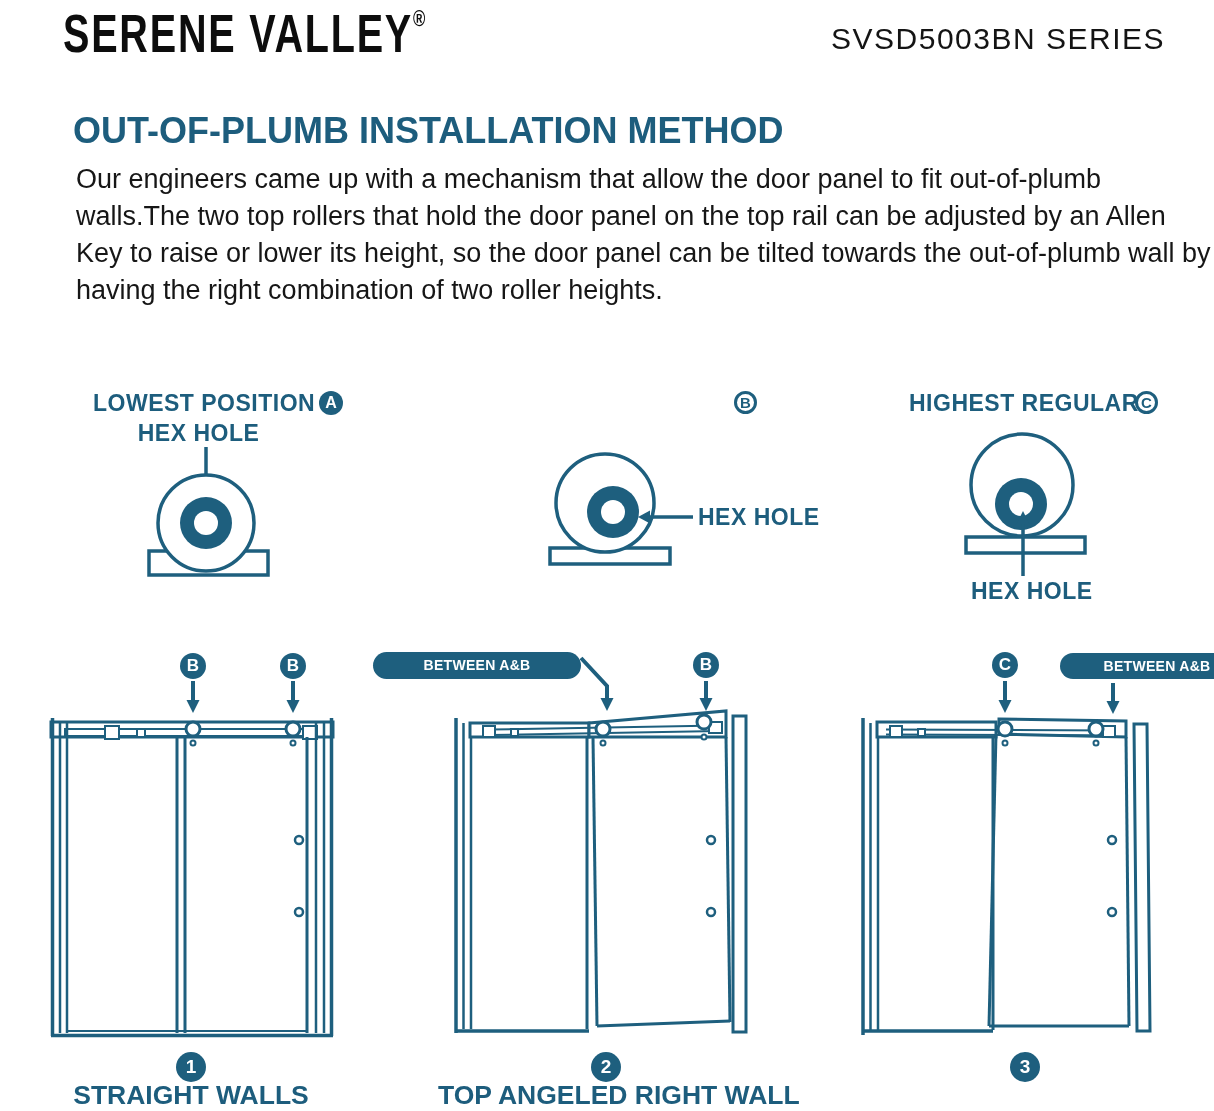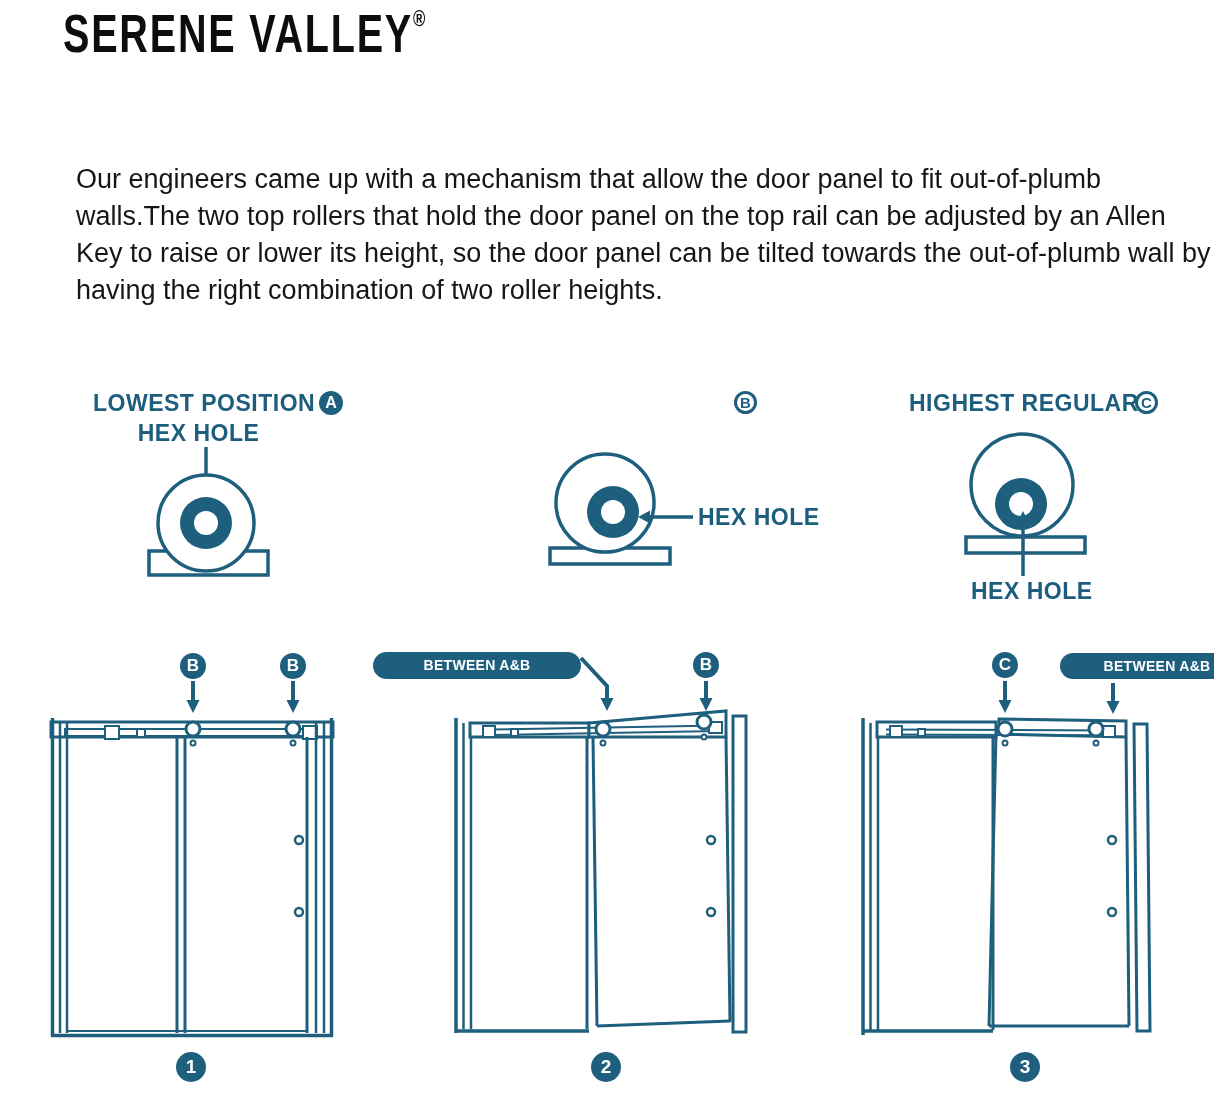--- a/index.html
+++ b/index.html
@@ -148,39 +148,43 @@
       <line x1="1083" y1="737" x2="1086" y2="1026" stroke-width="3"></line>
       <line x1="946" y1="1026" x2="1086" y2="1026" stroke-width="3"></line>
       <line x1="820" y1="1031" x2="950" y2="1031" stroke-width="3.5"></line>
       <polygon points="1091,724 1104,724 1107,1031 1094,1031" stroke-width="3" fill="#ffffff"></polygon>
       <circle cx="1069" cy="840" r="4" stroke-width="2.5" fill="#ffffff"></circle>
       <circle cx="1069" cy="912" r="4" stroke-width="2.5" fill="#ffffff"></circle>
     </g>
   </svg>
 
   <div class="abs logo"><span>SERENE VALLEY</span><span class="reg">®</span></div>
+  <div class="abs series">SVSD5003BN SERIES</div>
 
+  <div class="abs h1">OUT-OF-PLUMB INSTALLATION METHOD</div>
   <div class="abs intro">Our engineers came up with a mechanism that allow the door panel to fit out-of-plumb walls.The two top rollers that hold the door panel on the top rail can be adjusted by an Allen Key to raise or lower its height, so the door panel can be tilted towards the out-of-plumb wall by having the right combination of two roller heights.</div>
 
   <div class="abs tlabel" style="left:50px;top:390px;">LOWEST POSITION</div>
   <div class="abs badge filled b24" style="left:276px;top:391px;">A</div>
   <div class="abs tlabel center" style="left:93px;top:420px;width:125px;">HEX HOLE</div>
 
   <div class="abs badge ring r24" style="left:691px;top:391px;">B</div>
   <div class="abs tlabel" style="left:655px;top:504px;">HEX HOLE</div>
 
   <div class="abs tlabel" style="left:866px;top:390px;">HIGHEST REGULAR</div>
   <div class="abs badge ring r24" style="left:1092px;top:391px;">C</div>
   <div class="abs tlabel center" style="left:928px;top:578px;width:120px;">HEX HOLE</div>
 
   <div class="abs badge filled b26" style="left:137px;top:653px;">B</div>
   <div class="abs badge filled b26" style="left:237px;top:653px;">B</div>
   <div class="abs badge filled b30" style="left:133px;top:1052px;">1</div>
+  <div class="abs caption" style="left:28px;top:1080px;width:240px;">STRAIGHT WALLS</div>
 
   <div class="abs pill" style="left:330px;top:652px;width:208px;height:27px;line-height:27px;">BETWEEN A&amp;B</div>
   <div class="abs badge filled b26" style="left:650px;top:652px;">B</div>
   <div class="abs badge filled b30" style="left:548px;top:1052px;">2</div>
+  <div class="abs caption" style="left:395px;top:1080px;width:360px;">TOP ANGELED RIGHT WALL</div>
 
   <div class="abs badge filled b26" style="left:949px;top:652px;">C</div>
   <div class="abs pill" style="left:1017px;top:653px;width:194px;height:26px;line-height:26px;">BETWEEN A&amp;B</div>
   <div class="abs badge filled b30" style="left:967px;top:1052px;">3</div>
 
 </div>
 
 </body></html>

